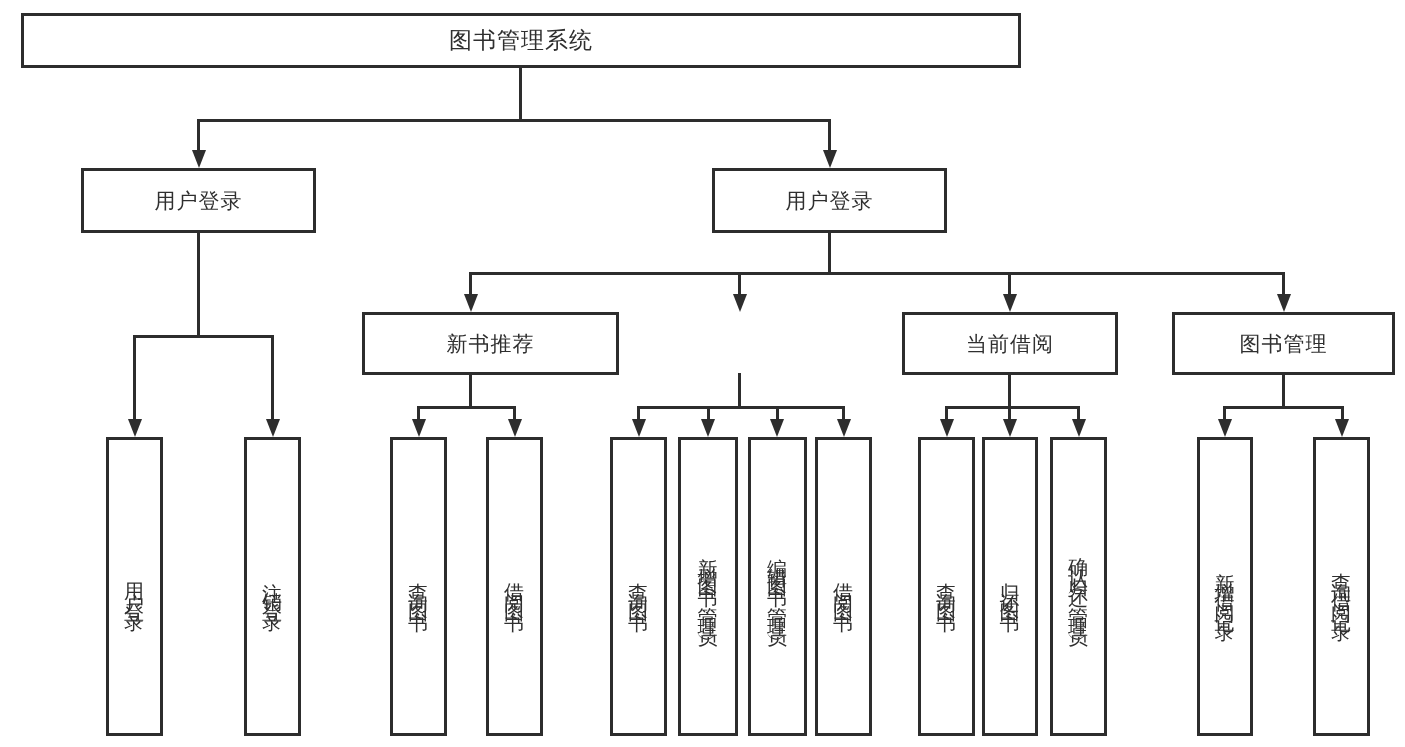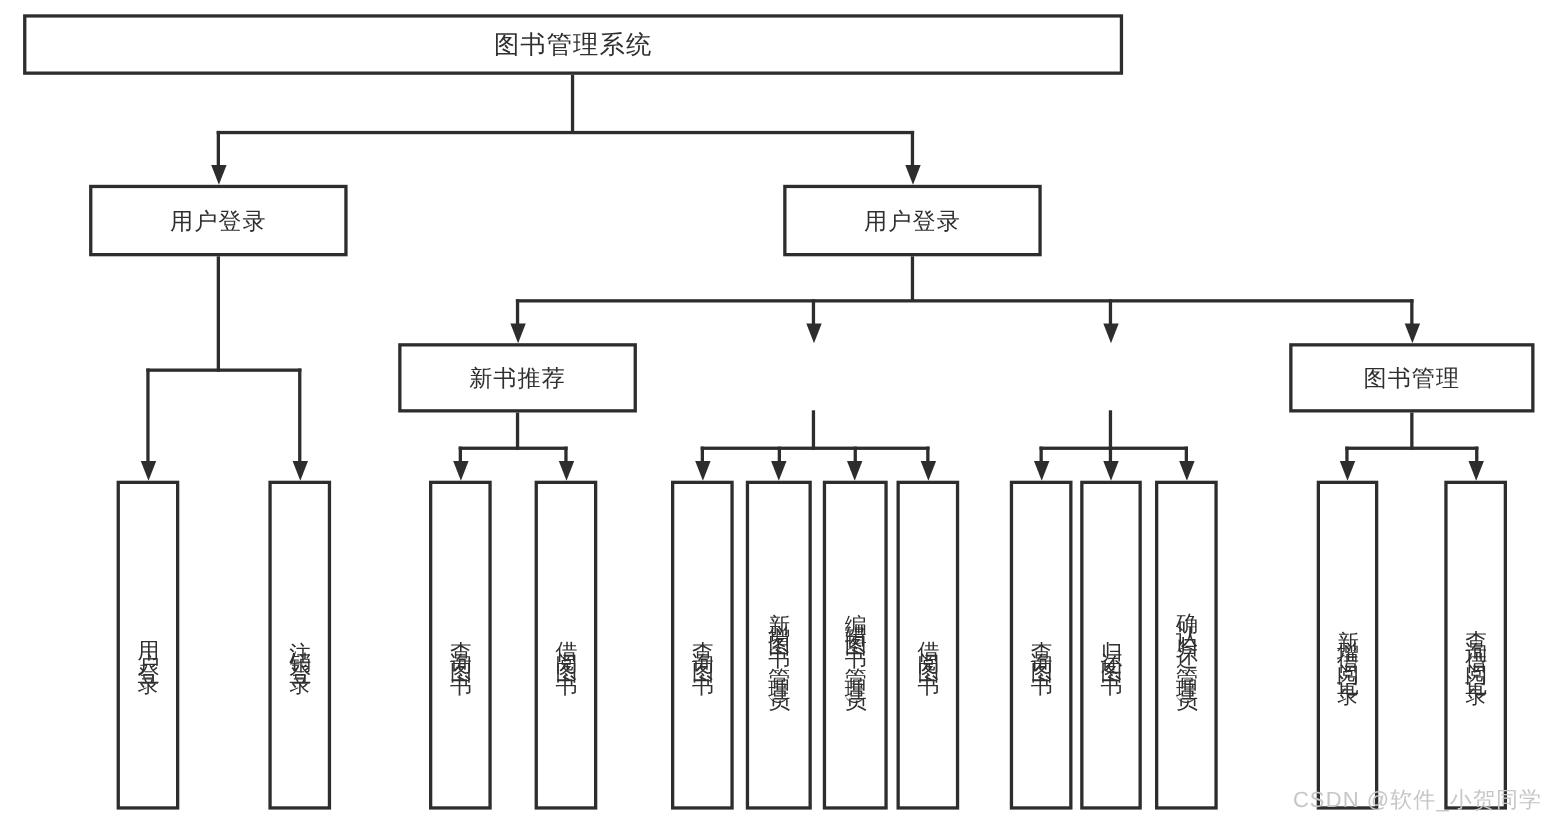--- a/index.html
+++ b/index.html
@@ -99,22 +99,25 @@
     <span>图书管理系统</span>
   </div>
 
   <div class="node h-label" style="left:81px;top:168px;width:235px;height:65px;">
     <span>用户登录</span>
   </div>
   <div class="node h-label" style="left:712px;top:168px;width:235px;height:65px;">
     <span>用户登录</span>
   </div>
 
-  <div class="node h-label" style="left:362px;top:312px;width:217px;height:63px;">
+  <div class="node h-label" style="left:362px;top:312px;width:257px;height:63px;">
     <span>新书推荐</span>
+  </div>
+  <div class="node h-label" style="left:902px;top:312px;width:216px;height:63px;">
+    <span>当前借阅</span>
   </div>
   <div class="node h-label" style="left:1172px;top:312px;width:223px;height:63px;">
     <span>图书管理</span>
   </div>
 
   <div class="node leaf" style="left:106px;top:437px;width:57px;height:299px;">
     <span>用户登录</span>
   </div>
   <div class="node leaf" style="left:244px;top:437px;width:57px;height:299px;">
     <span>注销登录</span>
@@ -150,15 +153,14 @@
     <span>确认归还（管理员）</span>
   </div>
 
   <div class="node leaf" style="left:1197px;top:437px;width:56px;height:299px;">
     <span>新增借阅记录</span>
   </div>
   <div class="node leaf" style="left:1313px;top:437px;width:57px;height:299px;">
     <span>查询借阅记录</span>
   </div>
 
-  <div class="watermark">CSDN @软件_小贺同学</div>
 
 </div>
 
 </body></html>

